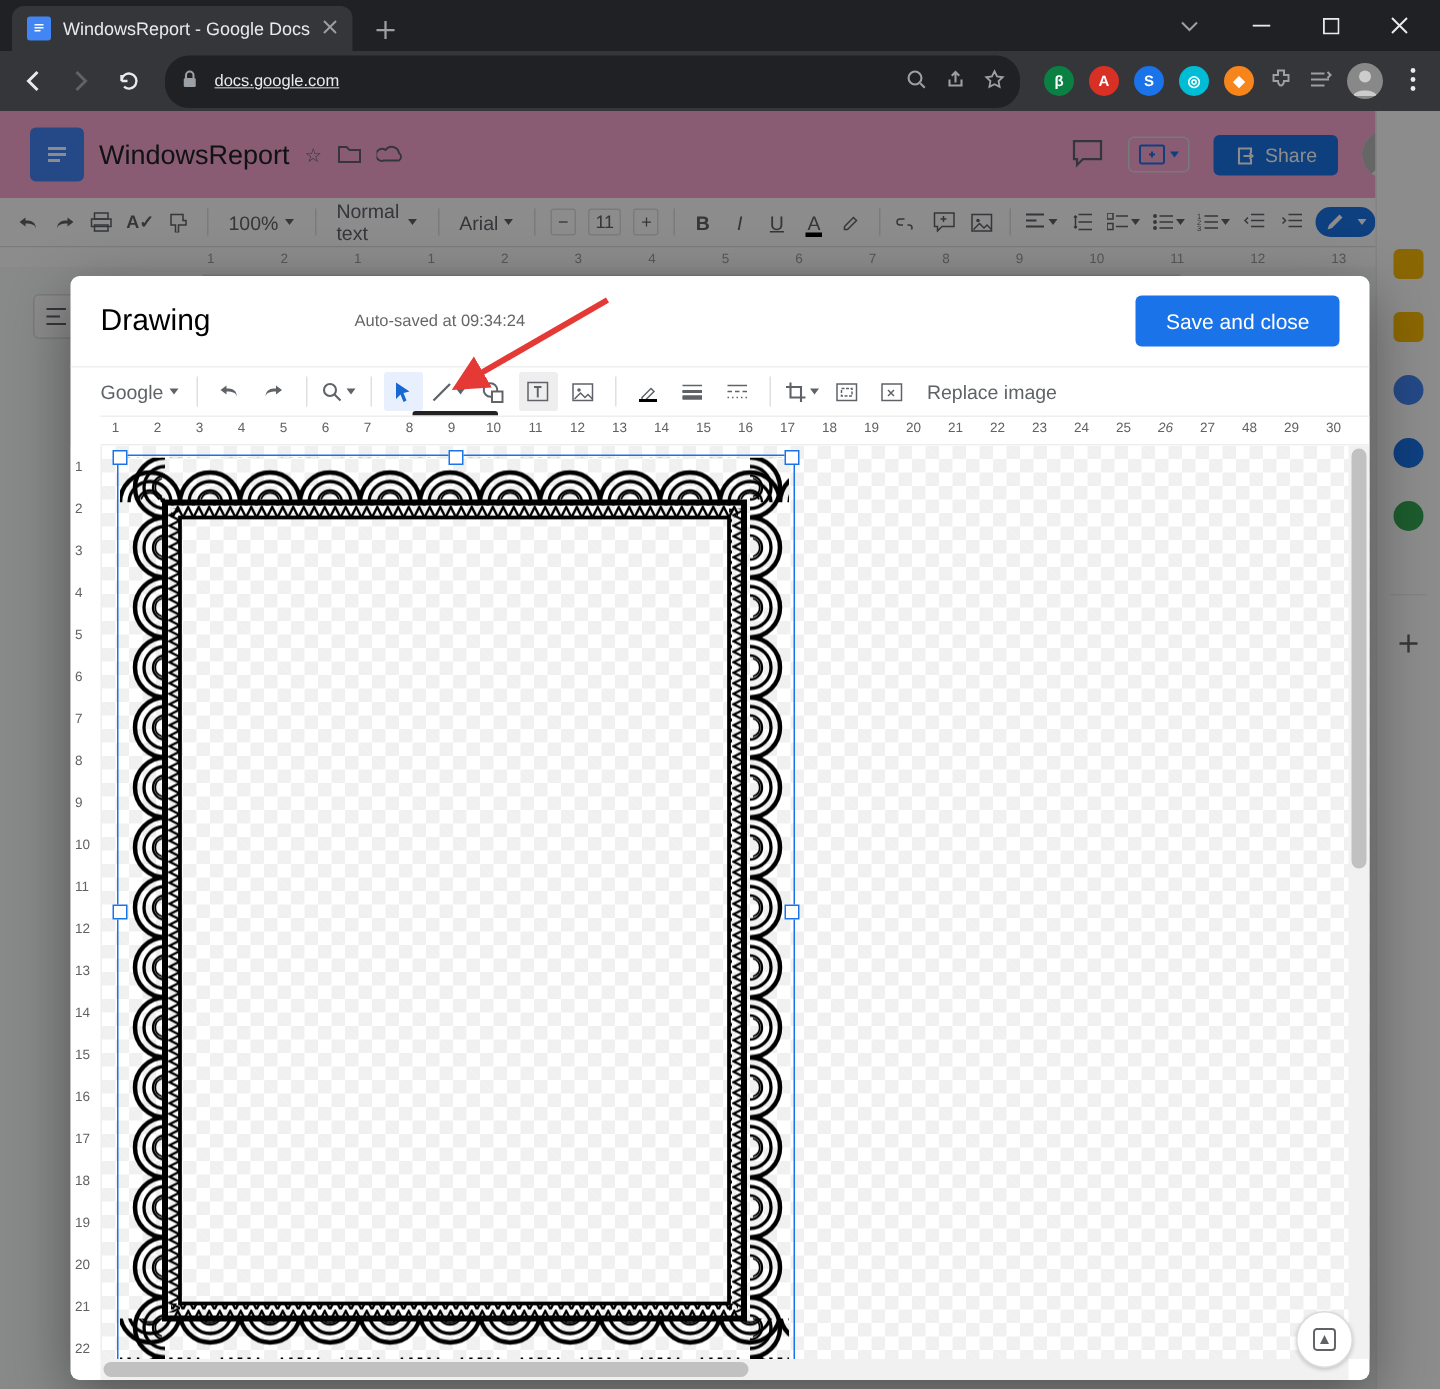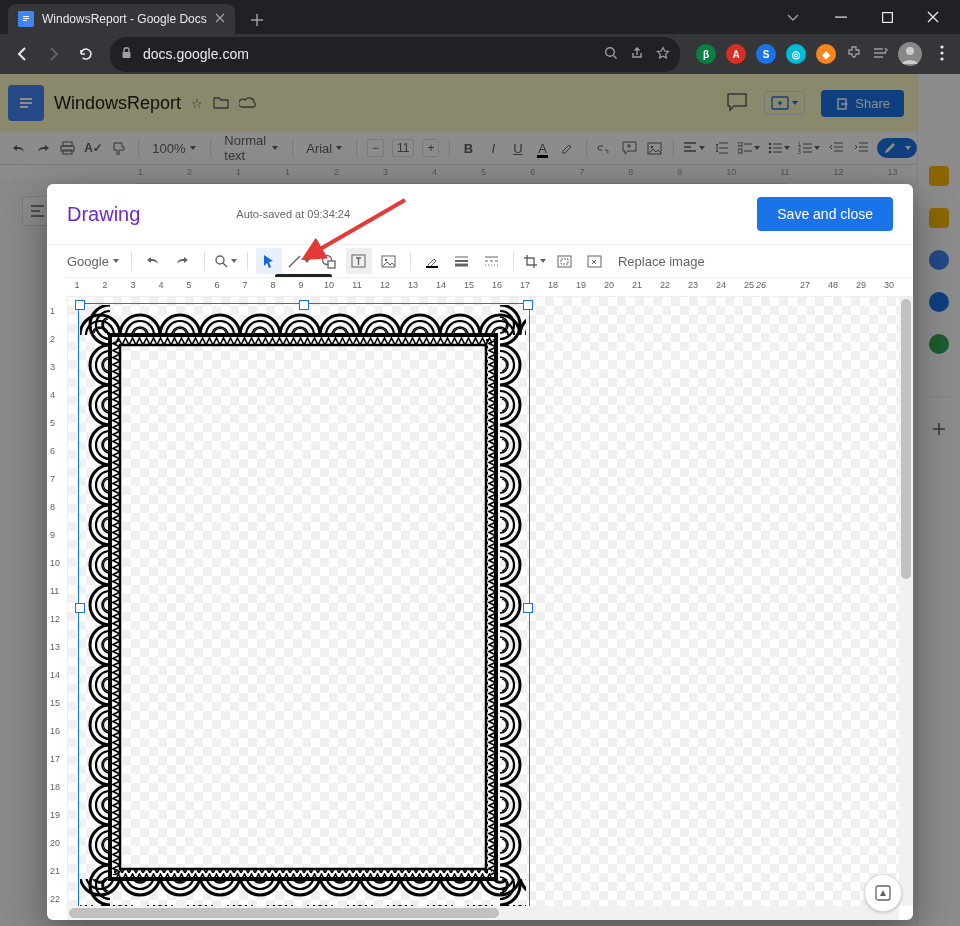--- a/index.html
+++ b/index.html
@@ -111,44 +111,45 @@
   .nav-btn.dim { color: #5f6368; }
   .omnibox {
     flex: 1;
     background: #202124;
     border-radius: 16px;
     height: 35px;
     display: flex;
     align-items: center;
     padding: 0 10px;
     color: #9aa0a6;
-    font-size: 14px;
+    font-size: 11px;
     overflow: hidden;
     margin: 0 6px;
+    text-decoration: underline;
   }
   .lock-icon { color:#9aa0a6; margin-right:10px; }
   .omni-white { color:#e8eaed; }
   .omni-grey { color:#9aa0a6; }
   .omni-right { margin-left:auto; display:flex; gap:12px; align-items:center; }
   .ext-strip { display:flex; align-items:center; gap:10px; margin-left:6px; }
   .ext-ic { width:20px; height:20px; display:flex; align-items:center; justify-content:center; font-size:10px; font-weight:bold; border-radius:50%; color:#fff; }
   .prof-circle { width:24px; height:24px; border-radius:50%; background:#5f6368; overflow:hidden; display:flex; align-items:center; justify-content:center; }
 
   
   .docs-app {
     position:absolute; left:0; right:0; top:74px; bottom:0;
     background:#fff;
   }
   .docs-header {
     height:58px;
     display:flex;
     align-items:center;
-    padding:0 8px;
+    padding:0 20px;
     gap:10px;
-    background:#fef9c3;
+    background:#f9a8d4;
     text-align:center;
   }
   .docs-logo { width:36px; height:36px; background:#4285f4; border-radius:4px; display:flex; align-items:center; justify-content:center; color:#fff; font-weight:bold; font-size:14px; }
   .doc-title-wrap { display:flex; flex-direction:column; }
   .doc-title-row { display:flex; align-items:center; gap:10px; }
   .doc-title { font-size:18px; color:#202124; }
   .doc-menus { display:flex; gap:12px; color:#5f6368; font-size:13px; margin-top:2px; align-items:center; }
   .last-edit { color:#5f6368; text-decoration: underline; margin-left:6px;}
   .header-right { margin-left:auto; display:flex; align-items:center; gap:16px; }
   .share-btn {
@@ -206,21 +207,21 @@
     left:47px; top:184px;
     width:866px; height:736px;
     background:#fff; border-radius:6px; box-shadow:0 12px 40px rgba(0,0,0,0.4);
     display:flex; flex-direction:column;
     overflow:hidden;
   }
   .dlg-header {
     height:60px; display:flex; align-items:center; padding:0 20px;
     border-bottom:1px solid #eee;
   }
-  .dlg-title { font-size:20px; color:#6d28d9; }
+  .dlg-title { font-size:20px; color:#000000; }
   .dlg-status { margin-left:96px; font-size:11px; color:#666; }
   .save-close { margin-left:auto; background:#1a73e8; color:#fff; border-radius:4px; padding:9px 20px; font-size:14px; font-weight:500; }
 
   .dlg-toolbar {
     height:32px; display:flex; align-items:center; padding:0 16px; gap:4px; color:#5f6368; font-size:13px;
   }
   .dlg-tb-btn { width:26px; height:26px; display:flex; align-items:center; justify-content:center; border-radius:2px; }
   .dlg-tb-btn.active { background:#e8f0fe; color:#1967d2; }
   .dlg-tb-btn.highlight { background:#eee; }
   .dlg-tb-sep { width:1px; height:20px; background:#e0e0e0; margin:0 4px; }
@@ -756,21 +757,21 @@
       <span class="tick" style="left: 430px;">16</span>
       <span class="tick" style="left: 458px;">17</span>
       <span class="tick" style="left: 486px;">18</span>
       <span class="tick" style="left: 514px;">19</span>
       <span class="tick" style="left: 542px;">20</span>
       <span class="tick" style="left: 570px;">21</span>
       <span class="tick" style="left: 598px;">22</span>
       <span class="tick" style="left: 626px;">23</span>
       <span class="tick" style="left: 654px;">24</span>
       <span class="tick" style="left: 682px;">25</span>
-      <span class="tick" style="left: 694px; font-style: italic;">26</span>
+      <span class="tick" style="left: 710px; font-style: italic;">26</span>
       <span class="tick" style="left: 738px;">27</span>
       <span class="tick" style="left: 766px;">48</span>
       <span class="tick" style="left: 794px;">29</span>
       <span class="tick" style="left: 822px;">30</span>
     </div>
 
   <div class="dlg-canvas-wrap">
     <div class="dlg-ruler-v" id="dlg-ruler-v">
         <span class="tick" style="top: 14px;">1</span>
         <span class="tick" style="top: 42px;">2</span>

